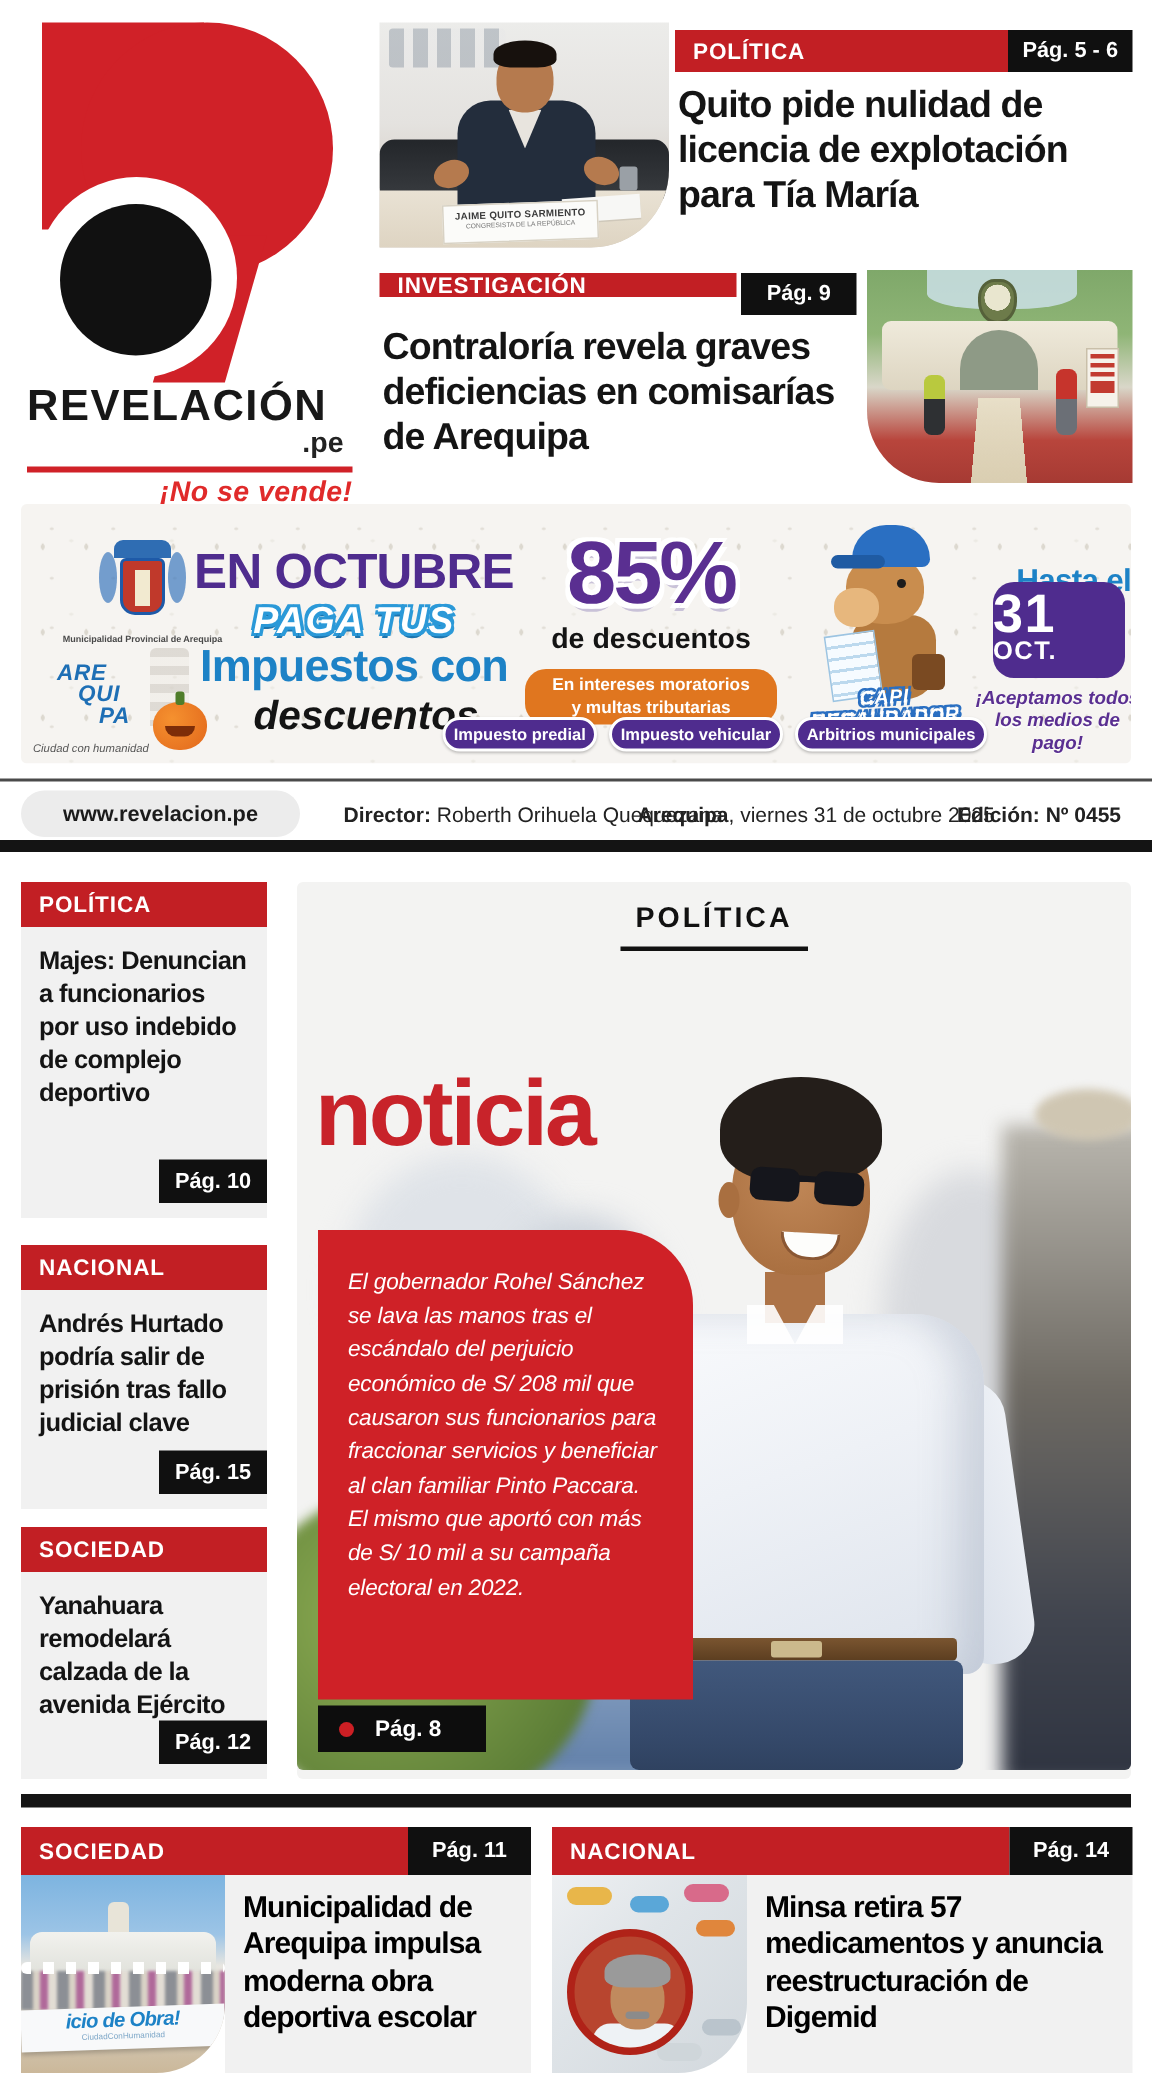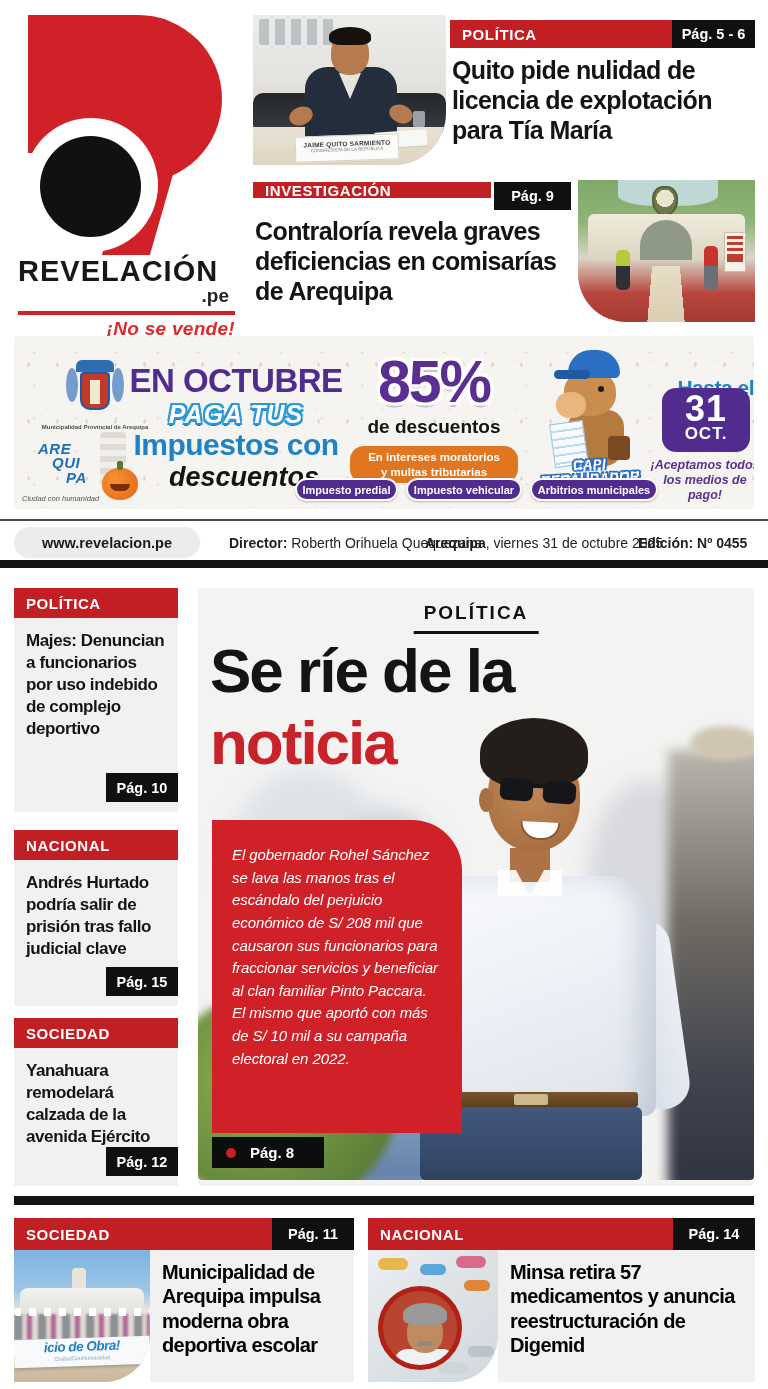--- a/index.html
+++ b/index.html
@@ -89,21 +89,21 @@
   .capi .eye { position:absolute; left:64px; top:42px; width:6px; height:6px; background:#1c1c1c; border-radius:50%; }
   .capi .cap { position:absolute; left:34px; top:6px; width:52px; height:28px; background:#2a6fc2; border-radius:26px 26px 6px 6px; }
   .capi .brim { position:absolute; left:20px; top:26px; width:36px; height:9px; background:#1f5ba3; border-radius:8px; }
   .capi .body { position:absolute; left:34px; top:66px; width:56px; height:56px; background:#b57a3e; border-radius:30% 30% 36% 36%; }
   .capi .strap { position:absolute; left:44px; top:66px; width:12px; height:48px; background:#2a6fc2; transform:rotate(8deg); }
   .capi .bag { position:absolute; left:74px; top:92px; width:22px; height:24px; background:#7a4a22; border-radius:4px; }
   .capi .papers { position:absolute; left:18px; top:78px; width:34px; height:44px; background:repeating-linear-gradient(180deg,#f6fbff 0 6px,#bcd9ee 6px 8px); transform:rotate(-8deg); border:1px solid #9cc4e2; }
   .capi .cap1 { position:absolute; left:0; top:114px; width:112px; text-align:center; color:#fff; font-size:13px; font-weight:bold; font-style:italic; letter-spacing:0.5px; transform:rotate(-3deg);
                 text-shadow:-2px -2px 0 #2a6fc2, 2px -2px 0 #2a6fc2, -2px 2px 0 #2a6fc2, 2px 2px 0 #2a6fc2; line-height:1.1; }
   .ad-hasta { position:absolute; left:642px; top:26px; width:98px; text-align:right; color:#1d82c6; font-size:21px; font-weight:bold; letter-spacing:-0.5px;margin-top:14px; }
-  .ad-31box { position:absolute; left:648px; top:52px; width:88px; height:64px; background:#4f2c8e; border-radius:14px; color:#fff; text-align:center; }
+  .ad-31box { position:absolute; left:648px; top:52px; width:88px; height:64px; background:#4f2c8e; border-radius:14px; color:#fff; text-align:left; }
   .ad-31box .d { font-size:36px; font-weight:bold; line-height:1.0; margin-top:3px; letter-spacing:1px; }
   .ad-31box .m { font-size:17px; font-weight:bold; letter-spacing:1px; margin-top:-3px; }
   .ad-accept { position:absolute; left:636px; top:122px; width:110px; text-align:center; color:#5a2f91; font-size:12.5px; font-weight:bold; font-style:italic; line-height:1.18;
                text-shadow:0 1px 0 #fff; }
   .tax-pill { position:absolute; top:142px; height:23px; background:#4f2c8e; border:2px solid #fff; border-radius:13px; color:#fff; font-size:11px; font-weight:bold; display:flex; align-items:center; justify-content:center; box-shadow:0 1px 2px rgba(0,0,0,.25); }
 
   
   .rule-top { left:0; top:519px; width:768px; height:2px; background:#4a4a4a; }
   .site-pill { left:14px; top:527px; width:186px; height:31px; background:#ececec; border-radius:16px; display:flex; align-items:center; justify-content:center; font-size:14.5px; font-weight:bold; color:#1b1b1b; }
   .info-item { top:535px; font-size:14px; color:#222; white-space:nowrap; }
@@ -339,21 +339,20 @@
       <div class="man-glasses">
           <i></i>
           <i class="g2"></i>
         </div>
       <div class="man-smile"></div>
       <div class="man-belt"></div>
       <div class="man-buckle"></div>
       <div class="man-pants" style="background:linear-gradient(180deg,#41587c,#35496a 70%,#2f4260);"></div>
     </div>
     <div class="main-label">POLÍTICA</div>
-    <div class="main-h1">Se ríe de la</div>
     <div class="main-h2">noticia</div>
     <div class="main-red-box">
       <p>El gobernador Rohel Sánchez se lava las manos tras el escándalo del perjuicio económico de S/ 208 mil que causaron sus funcionarios para fraccionar servicios y beneficiar al clan familiar Pinto Paccara. El mismo que aportó con más de S/ 10 mil a su campaña electoral en 2022.</p>
     </div>
     <div class="main-page">
       <span class="dot"></span>
       <span class="txt">Pág. 8</span>
     </div>
   </div>
 

